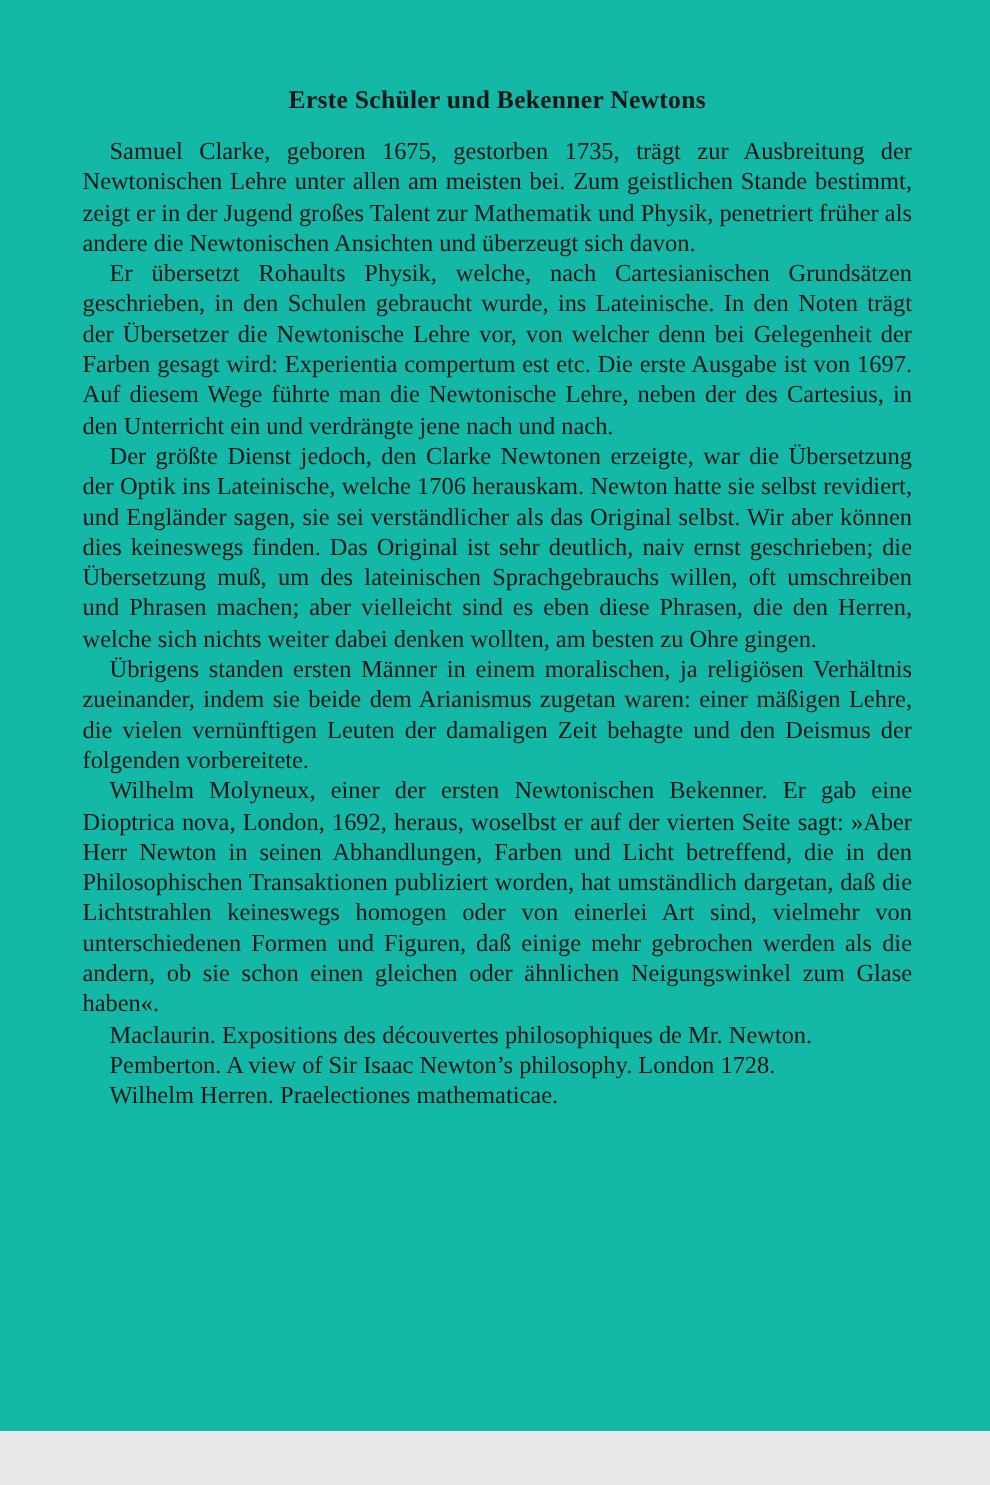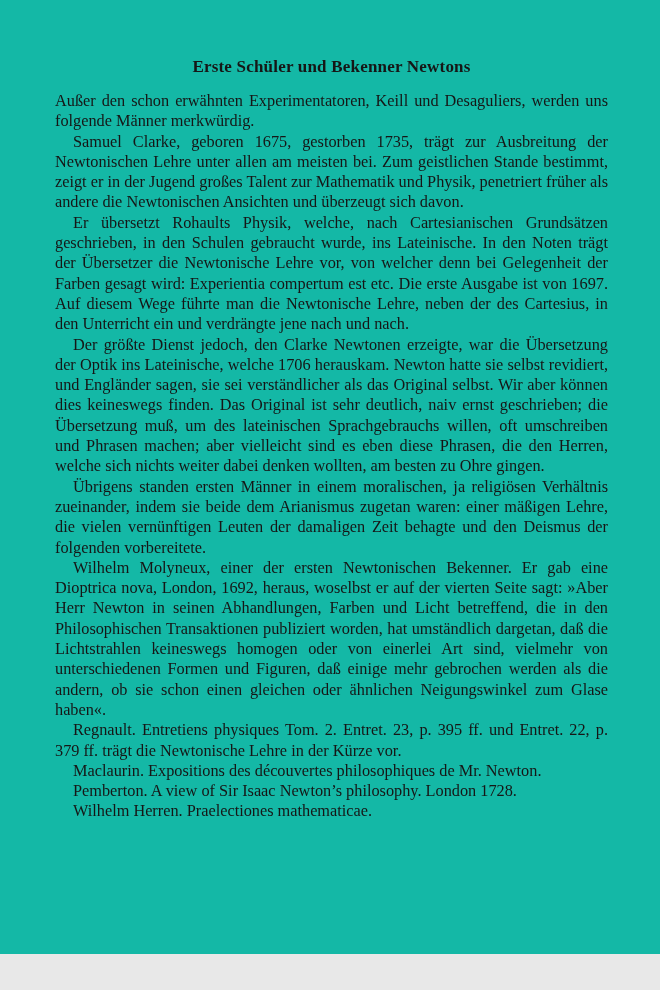--- a/index.html
+++ b/index.html
@@ -47,25 +47,23 @@
     font-size: 15px;
     color: #161616;
   }
 </style>
 </head>
 <body>
 
 <div class="page">
   <div class="content">
     <h1 class="title">Erste Schüler und Bekenner Newtons</h1>
-    <p class="para">Außer den schon erwähnten Experimentatoren, Keill und Desaguliers, werden uns folgende Männer merkwürdig.</p>
     <p class="para indent">Samuel Clarke, geboren 1675, gestorben 1735, trägt zur Ausbreitung der Newtonischen Lehre unter allen am meisten bei. Zum geistlichen Stande bestimmt, zeigt er in der Jugend großes Talent zur Mathematik und Physik, penetriert früher als andere die Newtonischen Ansichten und überzeugt sich davon.</p>
     <p class="para indent">Er übersetzt Rohaults Physik, welche, nach Cartesianischen Grundsätzen geschrieben, in den Schulen gebraucht wurde, ins Lateinische. In den Noten trägt der Übersetzer die Newtonische Lehre vor, von welcher denn bei Gelegenheit der Farben gesagt wird: Experientia compertum est etc. Die erste Ausgabe ist von 1697. Auf diesem Wege führte man die Newtonische Lehre, neben der des Cartesius, in den Unterricht ein und verdrängte jene nach und nach.</p>
     <p class="para indent">Der größte Dienst jedoch, den Clarke Newtonen erzeigte, war die Übersetzung der Optik ins Lateinische, welche 1706 herauskam. Newton hatte sie selbst revidiert, und Engländer sagen, sie sei verständlicher als das Original selbst. Wir aber können dies keineswegs finden. Das Original ist sehr deutlich, naiv ernst geschrieben; die Übersetzung muß, um des lateinischen Sprachgebrauchs willen, oft umschreiben und Phrasen machen; aber vielleicht sind es eben diese Phrasen, die den Herren, welche sich nichts weiter dabei denken wollten, am besten zu Ohre gingen.</p>
     <p class="para indent">Übrigens standen ersten Männer in einem moralischen, ja religiösen Verhältnis zueinander, indem sie beide dem Arianismus zugetan waren: einer mäßigen Lehre, die vielen vernünftigen Leuten der damaligen Zeit behagte und den Deismus der folgenden vorbereitete.</p>
     <p class="para indent">Wilhelm Molyneux, einer der ersten Newtonischen Bekenner. Er gab eine Dioptrica nova, London, 1692, heraus, woselbst er auf der vierten Seite sagt: »Aber Herr Newton in seinen Abhandlungen, Farben und Licht betreffend, die in den Philosophischen Transaktionen publiziert worden, hat umständlich dargetan, daß die Lichtstrahlen keineswegs homogen oder von einerlei Art sind, vielmehr von unterschiedenen Formen und Figuren, daß einige mehr gebrochen werden als die andern, ob sie schon einen gleichen oder ähnlichen Neigungswinkel zum Glase haben«.</p>
-    <p class="para indent">Regnault. Entretiens physiques Tom. 2. Entret. 23, p. 395 ff. und Entret. 22, p. 379 ff. trägt die Newtonische Lehre in der Kürze vor.</p>
     <p class="para indent">Maclaurin. Expositions des découvertes philosophiques de Mr. Newton.</p>
     <p class="para indent">Pemberton. A view of Sir Isaac Newton’s philosophy. London 1728.</p>
     <p class="para indent">Wilhelm Herren. Praelectiones mathematicae.</p>
   </div>
   <div class="page-number">406</div>
 </div>
 
 </body></html>

